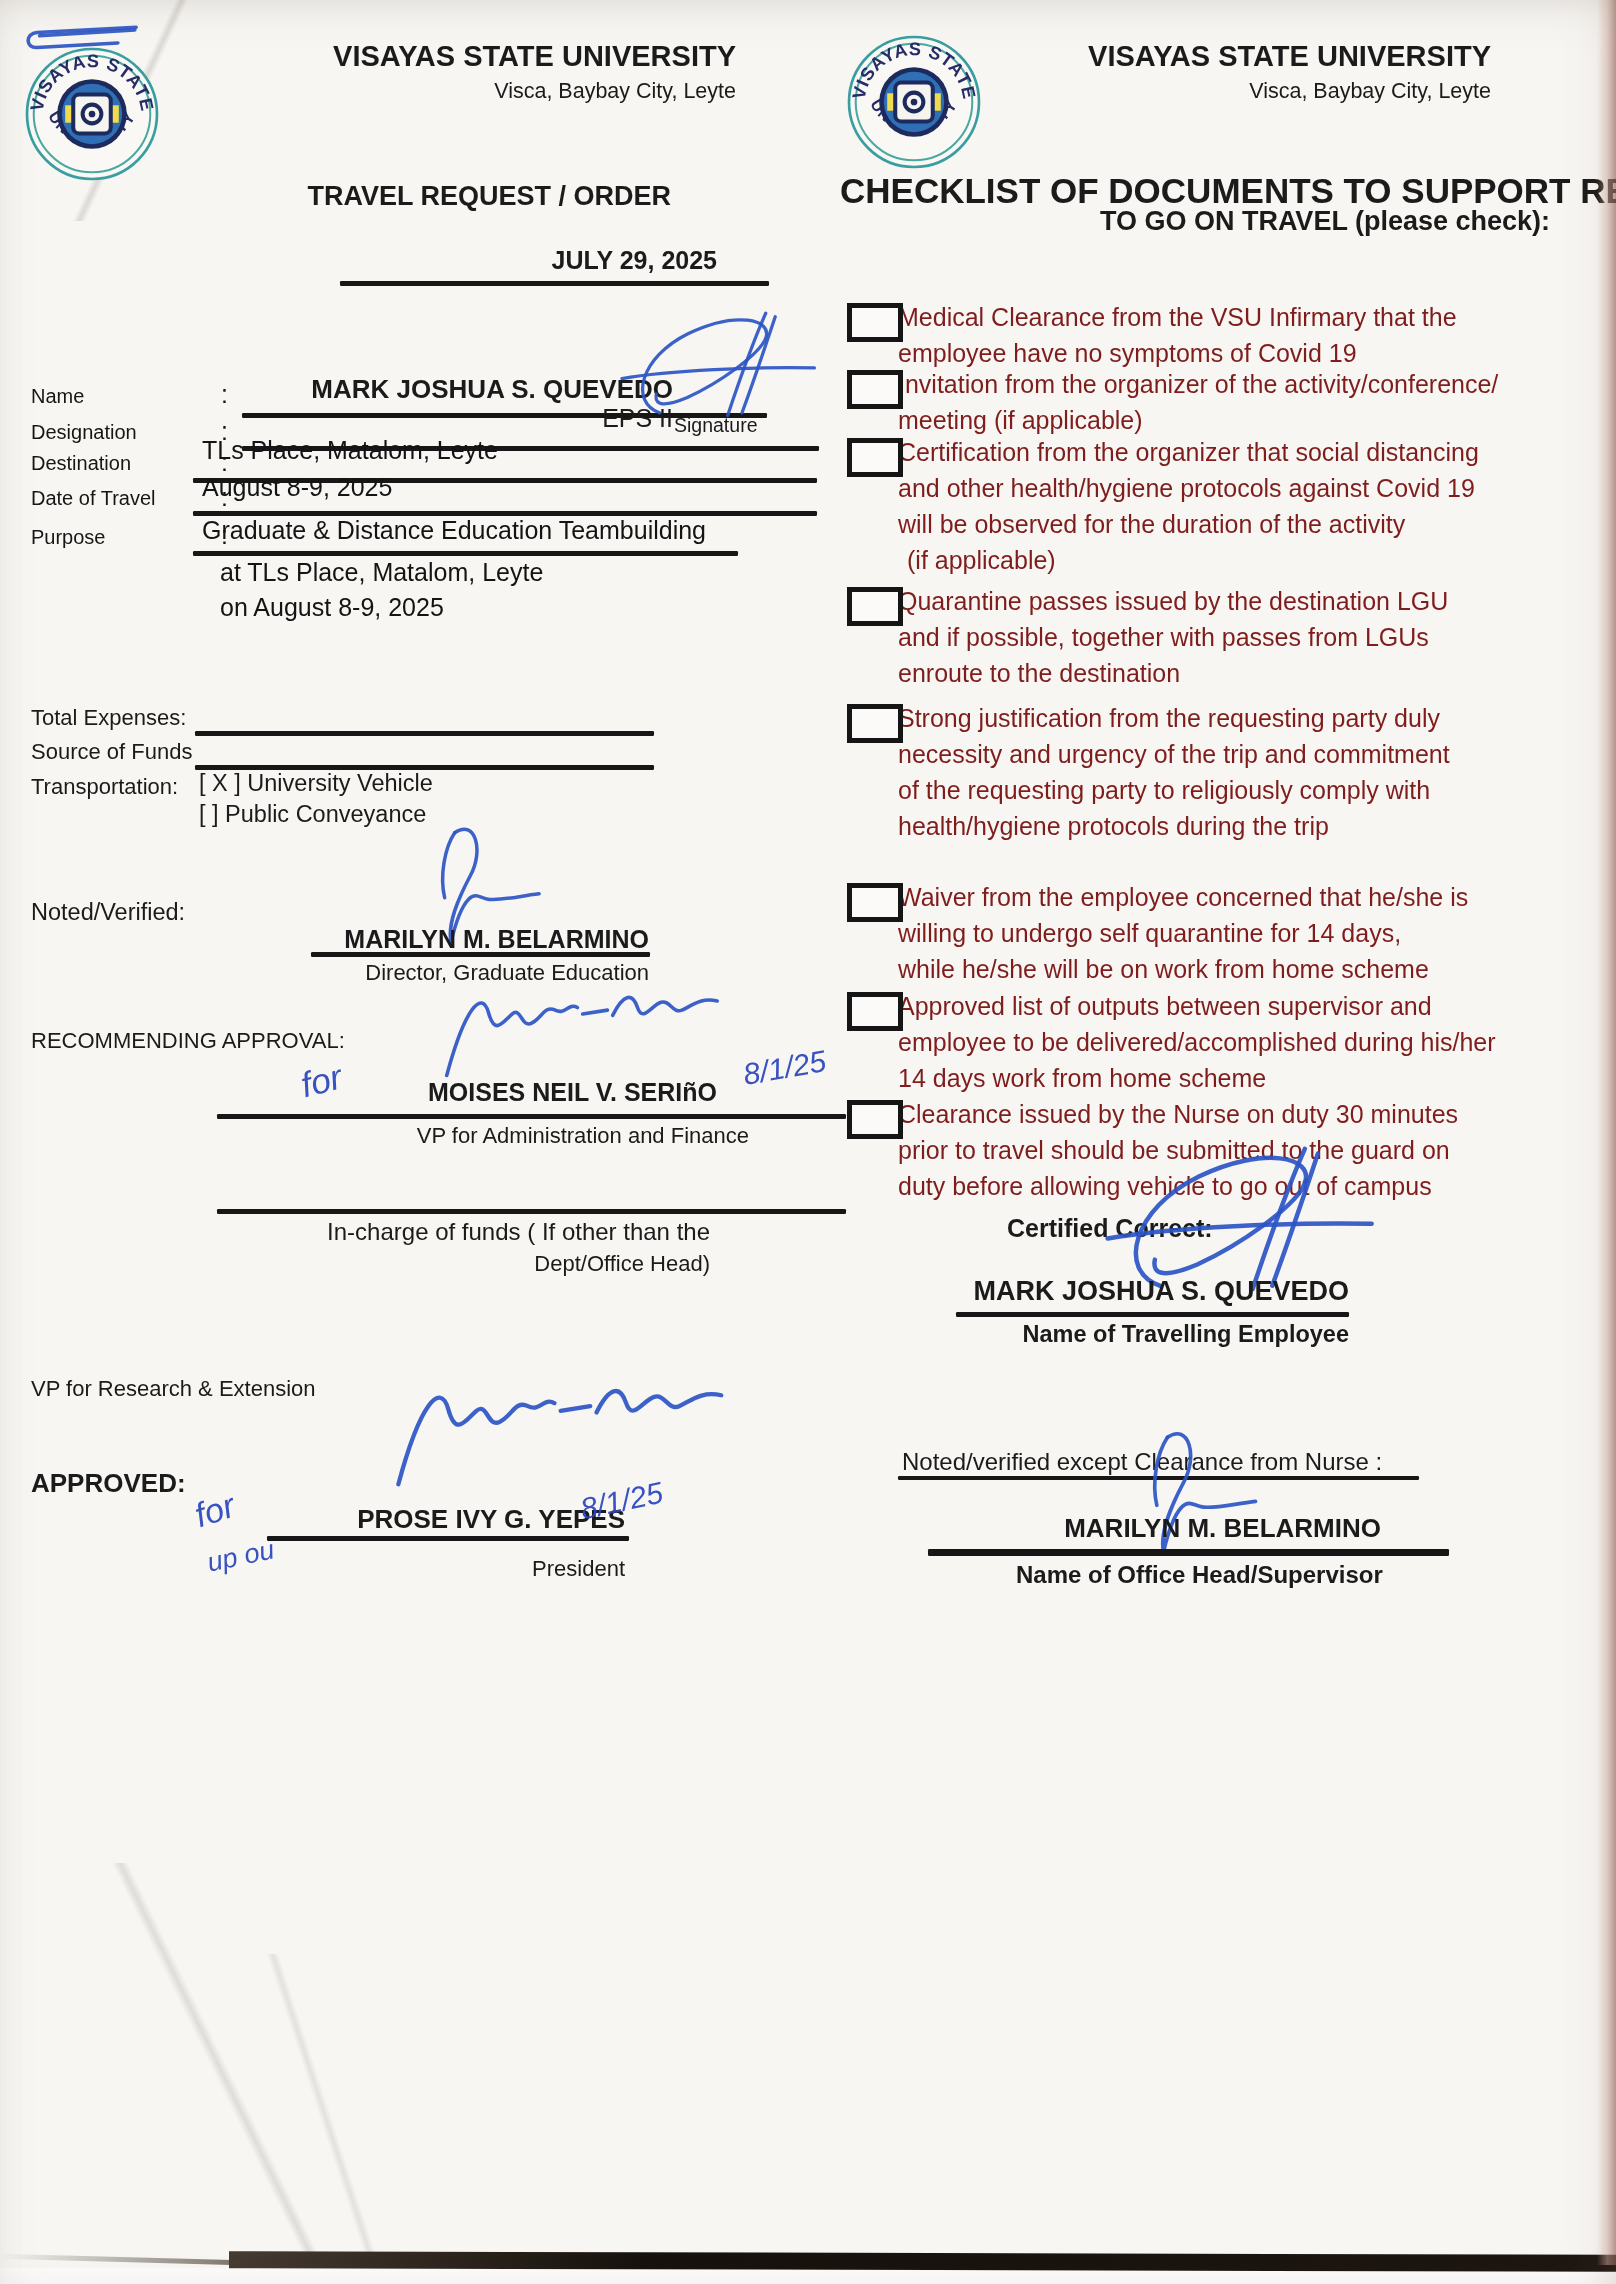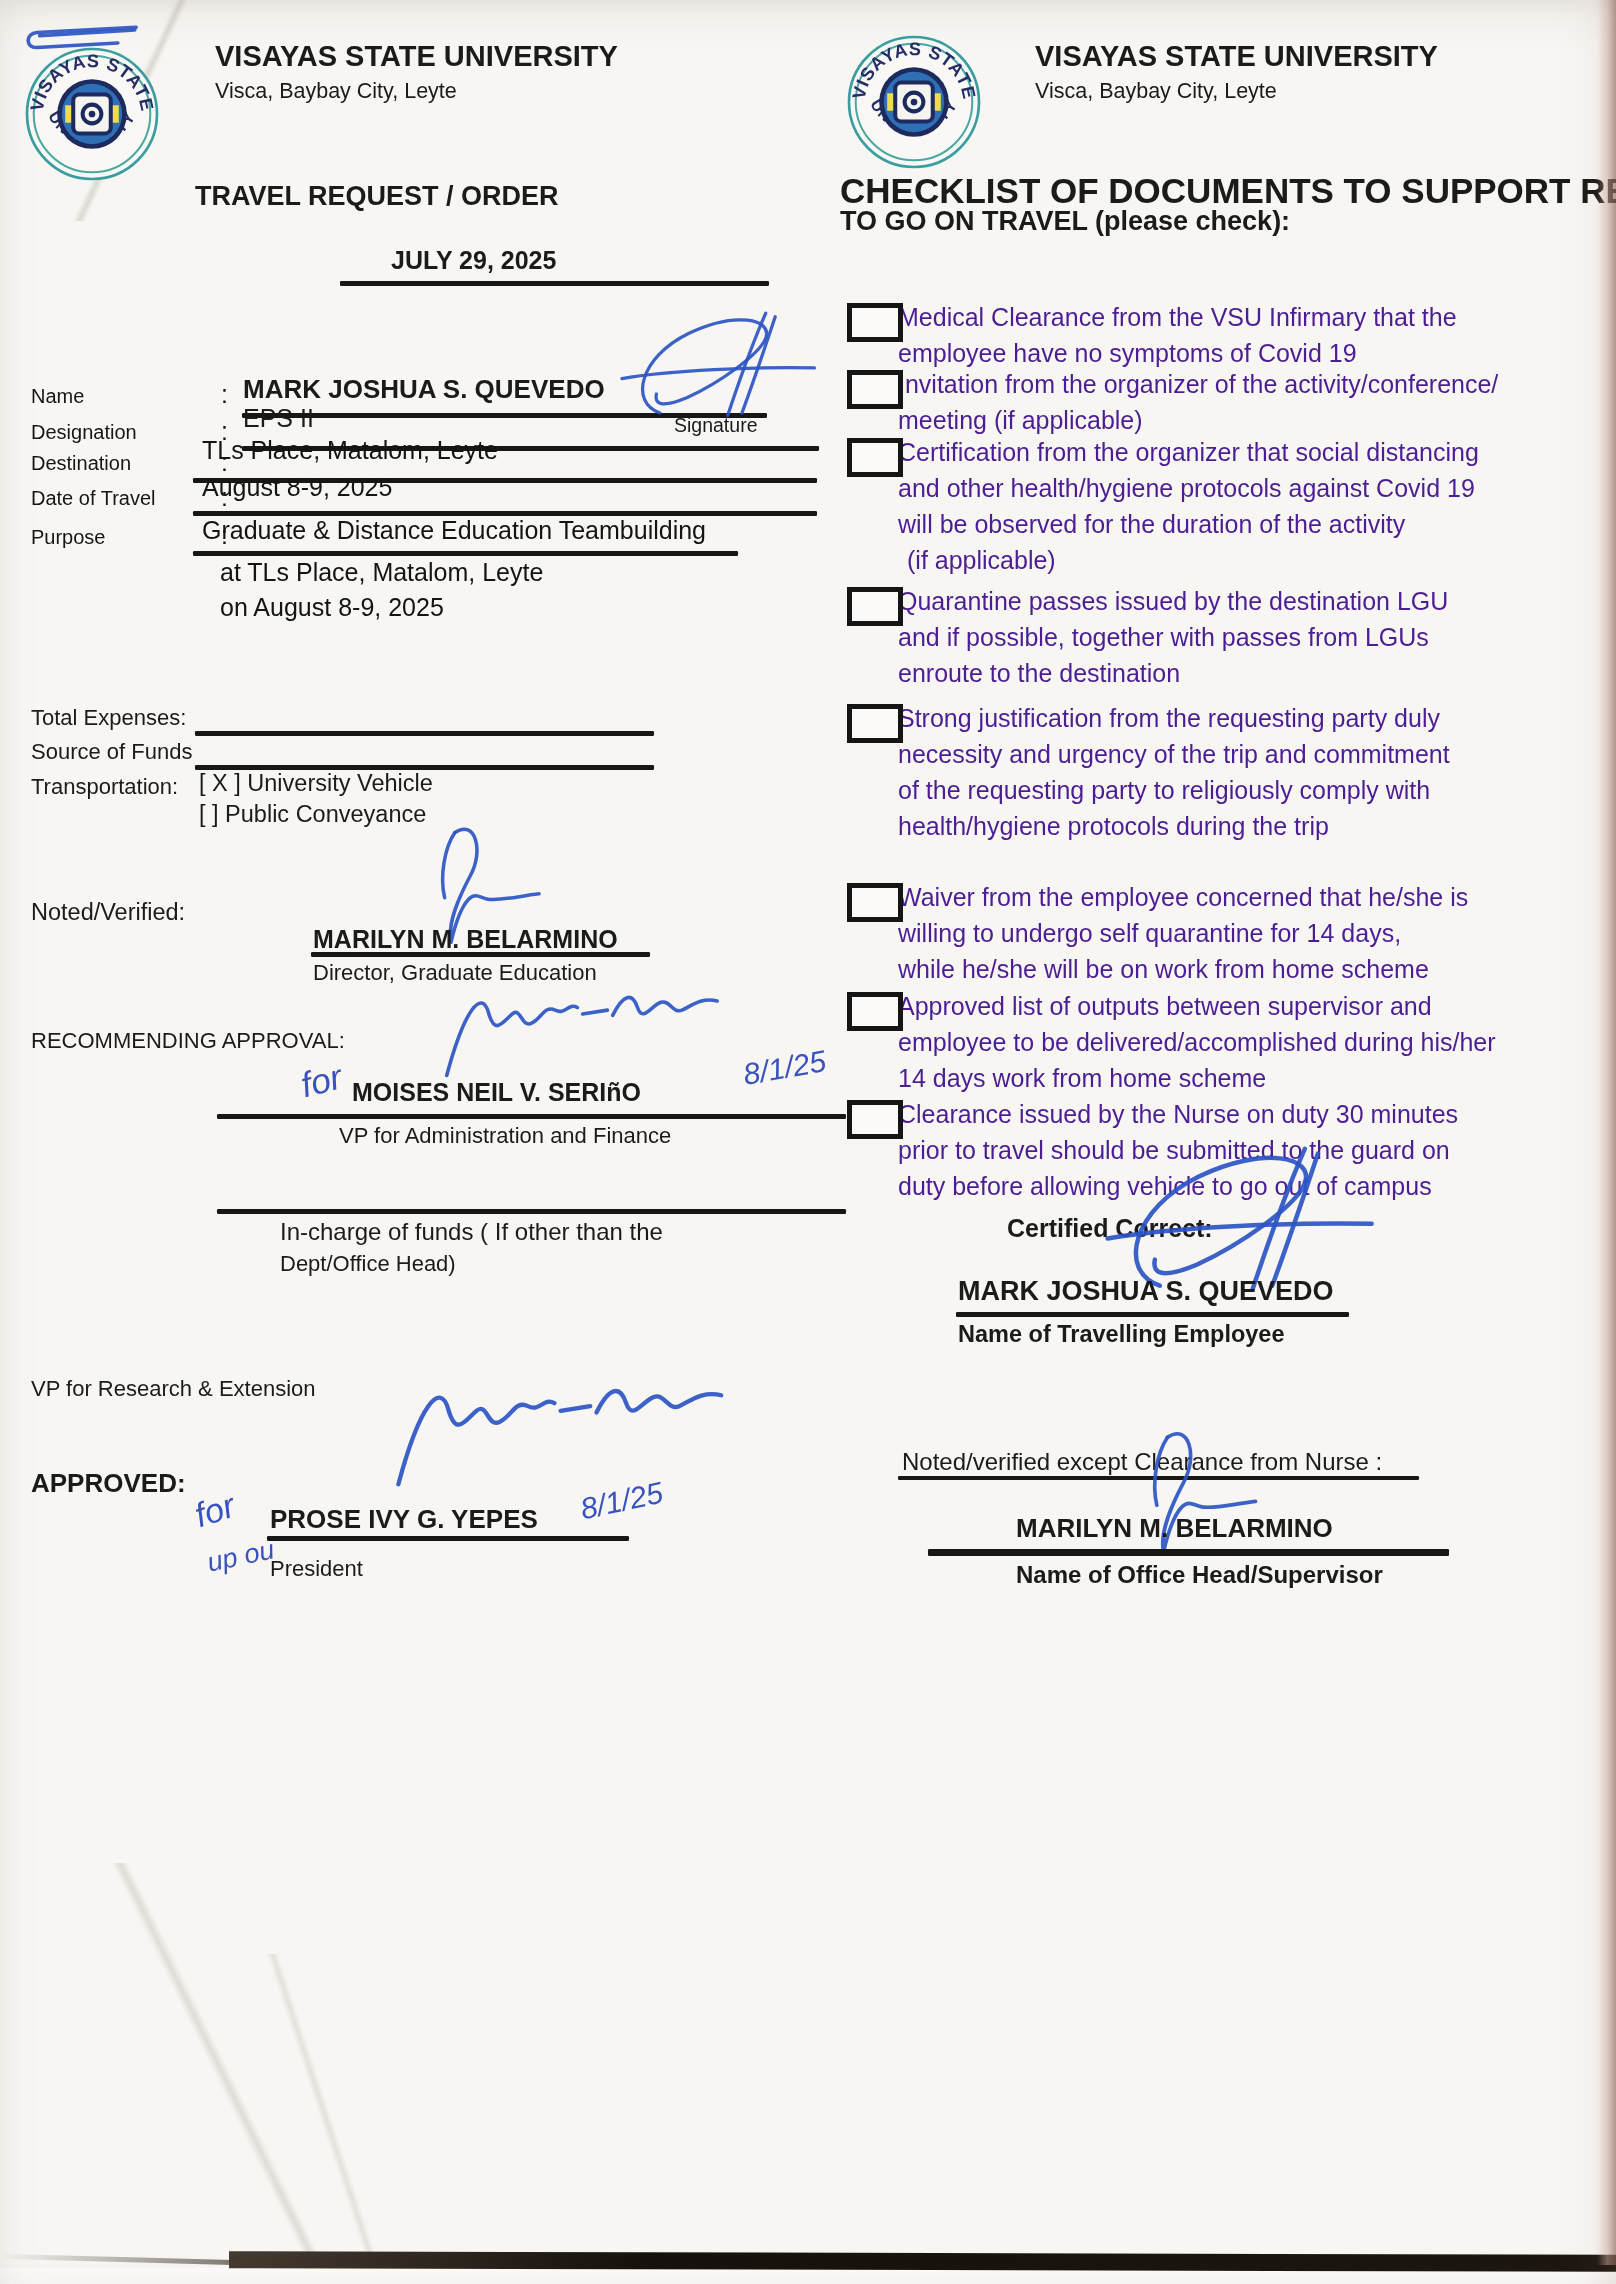--- a/index.html
+++ b/index.html
@@ -3,33 +3,33 @@
 <meta charset="utf-8">
 <style>
   html,body{margin:0;padding:0;background:#e9e7e4;}
   #paper{
     position:relative;width:1616px;height:2284px;overflow:hidden;
     background:#f7f6f3;
     font-family:"Liberation Sans","DejaVu Sans",sans-serif;
     color:#1b1b1b;
   }
   .t{position:absolute;white-space:nowrap;}
-  .c{text-align:left;}
+  .c{text-align:right;}
   .b{font-weight:bold;}
   .lbl{font-size:20px;color:#161616;}
   .val{font-size:25px;color:#141414;}
   .uline{position:absolute;background:#171717;height:4.6px;border-radius:1.3px;}
   .hand{position:absolute;color:#2945bd;font-style:italic;white-space:nowrap;opacity:.92;}
   .sig{position:absolute;}
   .sig path{fill:none;stroke:#2b55c6;stroke-width:5.5;stroke-linecap:round;stroke-linejoin:round;opacity:.92;}
   .logo{position:absolute;width:134px;height:134px;}
   .chk-item{position:absolute;left:847px;}
   .chk-box{position:absolute;left:0;top:3.9px;width:46px;height:29px;border:5.9px solid #151515;background:#fbfaf8;}
   .chk-text{margin-left:51px;width:658px;}
-  .chk-line{font-size:25px;line-height:36px;white-space:nowrap;color:#4c1d95;}
+  .chk-line{font-size:25px;line-height:36px;white-space:nowrap;color:#7f1d1d;}
   .crease{position:absolute;pointer-events:none;}
   #crease-a{left:-52px;top:0px;width:365px;height:221px;background:linear-gradient(115deg,transparent 48.6%,rgba(150,140,130,.28) 50%,transparent 51.4%);}
   #crease-b{left:-26px;top:1863px;width:495px;height:417px;background:linear-gradient(64deg,transparent 48.8%,rgba(140,130,120,.22) 50%,transparent 51.2%);}
   #crease-c{left:117px;top:1954px;width:417px;height:326px;background:linear-gradient(72deg,transparent 48.8%,rgba(140,130,120,.18) 50%,transparent 51.2%);}
   #scan-right-edge{position:absolute;top:0;bottom:19.5px;right:0;width:19.5px;pointer-events:none;
     background:linear-gradient(to right,rgba(214,178,162,0) 0%,rgba(214,178,162,.5) 55%,rgba(140,100,90,.6) 100%);}
   #scan-bottom-white{position:absolute;left:0;right:0;bottom:0;height:15.6px;background:#fbfbfa;}
   #scan-bottom-dark{position:absolute;left:229px;right:0;bottom:14.3px;height:17px;
     background:linear-gradient(to right,#453b31,#17120d 30%,#1d1711 100%);transform:rotate(.15deg);}
   #scan-bottom-dark-left{position:absolute;left:0;width:241px;bottom:22px;height:4.6px;

